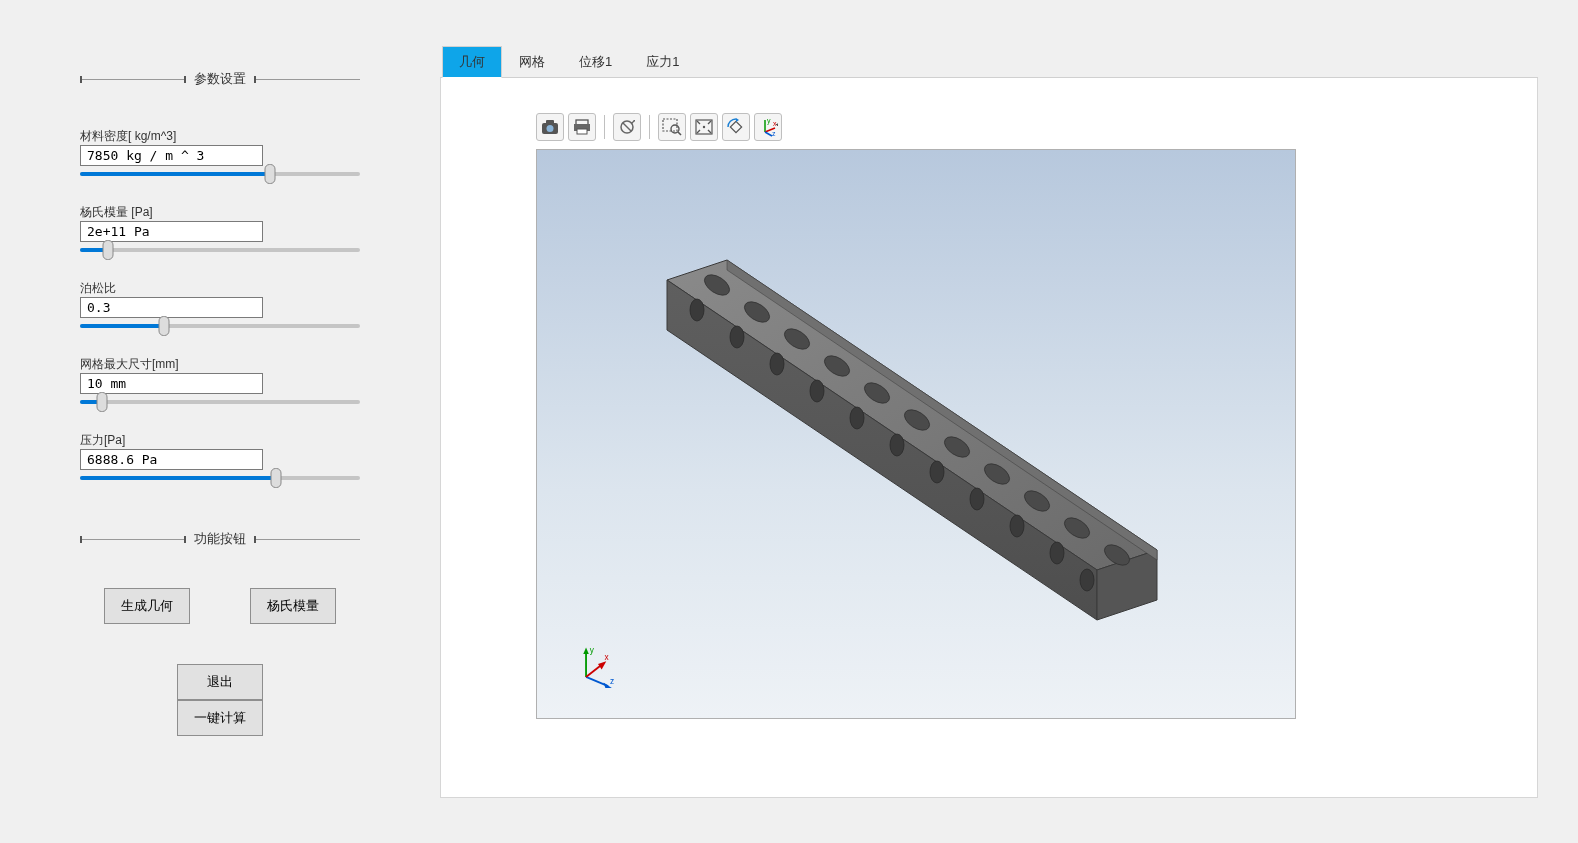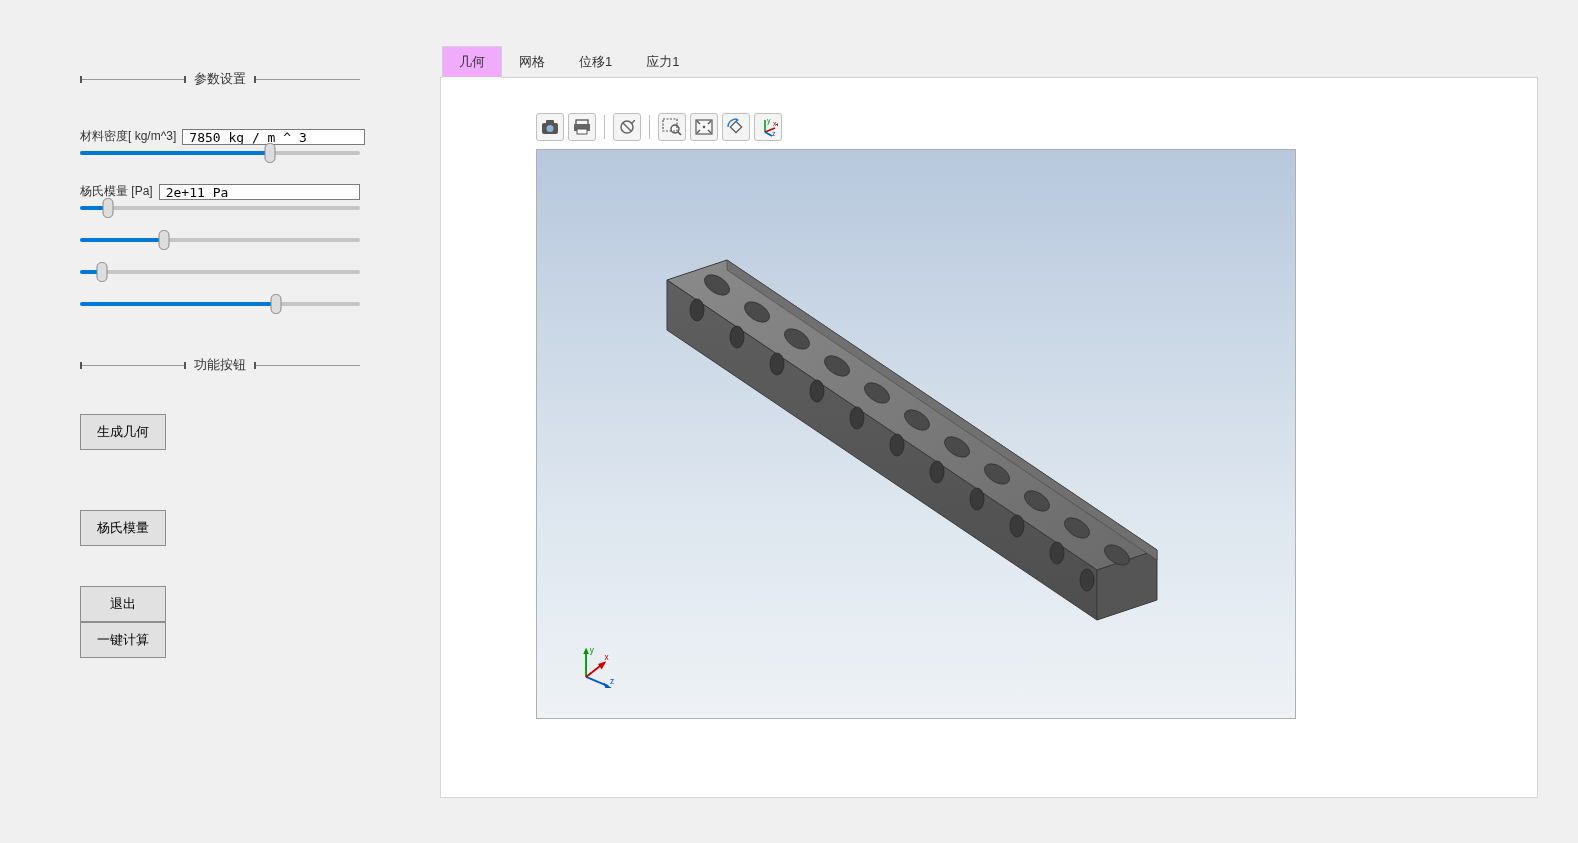--- a/index.html
+++ b/index.html
@@ -36,22 +36,23 @@
       position: absolute;
       width: 2px; height: 7px;
       background: #555;
       top: -3px;
     }
     .sh-line.left::after { right: 0; }
     .sh-line.right::before { left: 0; }
     .sh-text { font-size: 13px; white-space: nowrap; }
     .param-row {
       display: flex;
-      align-items: flex-end;
+      align-items: flex-start;
       margin-bottom: 4px;
+      flex-direction: column;
     }
     .param-label {
       text-align: right;
       padding-right: 6px;
       font-size: 12px;
       white-space: nowrap;
     }
     .param-input {
       flex: 1;
       height: 16px;
@@ -82,21 +83,20 @@
       border-radius: 5px;
       top: -8px;
       transform: translateX(-50%);
     }
     .buttons-area { margin-top: 50px; }
     .btn-row {
       display: flex;
       gap: 60px;
       justify-content: center;
       margin-bottom: 40px;
-      flex-direction: column;
     }
     .fn-btn {
       width: 86px;
       height: 36px;
       border: 1px solid #8e8e8e;
       background: #e1e1e1;
       font-size: 13px;
       cursor: pointer;
       font-family: inherit;
     }
@@ -108,21 +108,21 @@
     .tab {
       padding: 6px 16px;
       font-size: 13px;
       cursor: pointer;
       border: 1px solid transparent;
       border-bottom: none;
       position: relative;
       top: 1px;
     }
     .tab.active {
-      background: #f0abfc;
+      background: #0ea5e9;
       border-color: #d0d0d0;
       border-bottom: 1px solid #fff;
     }
     .viewer {
       background: #fff;
       border: 1px solid #d6d6d6;
       border-top: none;
       height: 720px;
       padding: 35px 20px 20px 95px;
       position: relative;
@@ -186,27 +186,39 @@
           <div class="slider-thumb" style="left:68%"></div>
         </div>
         <div class="param-row">
           <span class="param-label">杨氏模量 [Pa]</span>
           <input class="param-input" value="2e+11 Pa" style="">
         </div>
         <div class="slider-track">
           <div class="slider-fill" style="width:10%"></div>
           <div class="slider-thumb" style="left:10%"></div>
         </div>
+        <div class="param-row">
+          <span class="param-label">泊松比</span>
+          <input class="param-input" value="0.3" style="">
+        </div>
         <div class="slider-track">
           <div class="slider-fill" style="width:30%"></div>
           <div class="slider-thumb" style="left:30%"></div>
         </div>
+        <div class="param-row">
+          <span class="param-label">网格最大尺寸[mm]</span>
+          <input class="param-input" value="10 mm" style="">
+        </div>
         <div class="slider-track">
           <div class="slider-fill" style="width:8%"></div>
           <div class="slider-thumb" style="left:8%"></div>
+        </div>
+        <div class="param-row">
+          <span class="param-label">压力[Pa]</span>
+          <input class="param-input" value="6888.6 Pa" style="">
         </div>
         <div class="slider-track">
           <div class="slider-fill" style="width:70%"></div>
           <div class="slider-thumb" style="left:70%"></div>
         </div>
       </div>
 
     <div class="buttons-area">
       <div class="section-header">
         <div class="sh-line left"></div>

